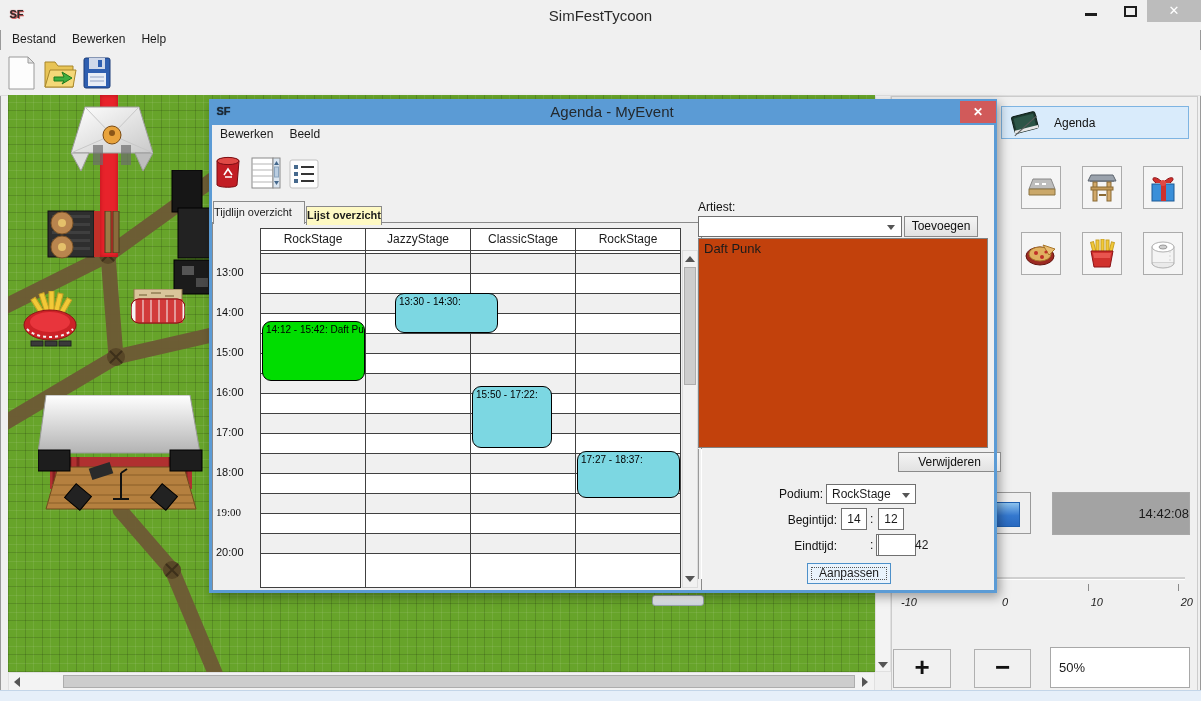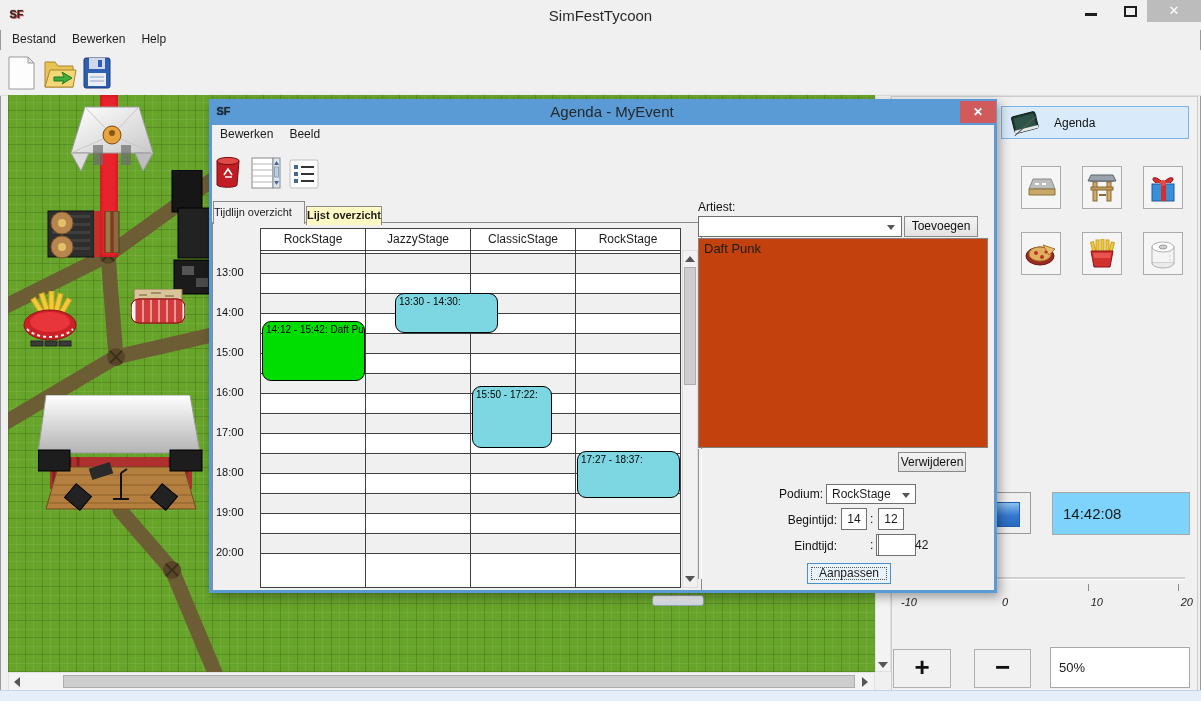--- a/index.html
+++ b/index.html
@@ -38,22 +38,22 @@
   .tri-up{border-left:5px solid transparent;border-right:5px solid transparent;border-bottom:6px solid #555;}
   .tri-down{border-left:5px solid transparent;border-right:5px solid transparent;border-top:6px solid #555;}
   .tri-left{border-top:5px solid transparent;border-bottom:5px solid transparent;border-right:6px solid #555;}
   .tri-right{border-top:5px solid transparent;border-bottom:5px solid transparent;border-left:6px solid #555;}
   
   .panel-frame{left:891px;top:96px;width:305px;height:593px;border:1px solid #cccccc;}
   .agenda-btn{left:1001px;top:106px;width:188px;height:33px;background:#d9ebfb;border:1px solid #7eb4e2;
               box-sizing:border-box;display:flex;align-items:center;}
   .item-btn{width:40px;height:43px;background:#f5f5f5;border:1px solid #ababab;box-sizing:border-box;
             display:flex;align-items:center;justify-content:center;}
-  .clockbox{left:1052px;top:492px;width:138px;height:43px;background:#7dd3fc;border:1px solid #a8a8a8;
-            box-sizing:border-box;font-size:15px;line-height:41px;padding-left:10px;}
+  .clockbox{left:1052px;top:492px;width:138px;height:43px;background:#a3a3a3;border:1px solid #a8a8a8;
+            box-sizing:border-box;font-size:13px;line-height:41px;padding-left:10px;text-align:right;}
   .play-btn{left:975px;top:492px;width:56px;height:42px;background:#efefef;border:1px solid #9a9a9a;box-sizing:border-box;}
   .play-ico{left:17px;top:9px;width:25px;height:23px;border:1px solid #1f5fae;
             background:linear-gradient(180deg,#8cc2ee,#3478cf 55%,#2a6ac0);}
   .zoom-btn{top:649px;height:39px;background:#f1f1f1;border:1px solid #b0b0b0;box-sizing:border-box;
             font-size:26px;font-weight:bold;text-align:center;line-height:34px;color:#111;}
   .zoom-field{left:1050px;top:647px;width:140px;height:41px;background:#fff;border:1px solid #a8a8a8;
               box-sizing:border-box;font-size:13px;line-height:39px;padding-left:8px;}
   .slider-track{left:897px;top:577px;width:288px;height:2px;background:#cfcfcf;border-bottom:1px solid #fff;}
   .tick{width:1px;height:7px;background:#8a8a8a;top:584px;}
   .tick-label{top:596px;width:30px;text-align:right;font-size:11px;color:#222;font-style:italic;}
@@ -427,21 +427,21 @@
           <div class="hdr-cell">ClassicStage</div>
           <div class="hdr-cell">RockStage</div>
         </div>
       <div id="grid-times">
           <div class="abs time-label" style="top: 43px;">13:00</div>
           <div class="abs time-label" style="top: 83px;">14:00</div>
           <div class="abs time-label" style="top: 123px;">15:00</div>
           <div class="abs time-label" style="top: 163px;">16:00</div>
           <div class="abs time-label" style="top: 203px;">17:00</div>
           <div class="abs time-label" style="top: 243px;">18:00</div>
-          <div class="abs time-label" style="top: 283px;">19:00</div>
+          <div class="abs time-label" style="top: 283px; font-family: Liberation Serif, serif;">19:00</div>
           <div class="abs time-label" style="top: 323px;">20:00</div>
         </div>
       <div class="abs grid-body" id="grid-body">
         <div class="abs vline" style="left:104px;"></div>
         <div class="abs vline" style="left:209px;"></div>
         <div class="abs vline" style="left:314px;"></div>
       <div class="abs evt" style="left: 1px; top: 70px; width: 103px; height: 60px; background: rgb(0, 221, 0);">14:12 - 15:42: Daft Punk</div>
           <div class="abs evt" style="left: 106px; top: 42px; width: 103px; height: 40px; background: rgb(124, 215, 226); margin-left: 28px;">13:30 - 14:30:</div>
           <div class="abs evt" style="left: 211px; top: 135.333px; width: 80px; height: 61.3333px; background: rgb(124, 215, 226);">15:50 - 17:22:</div>
           <div class="abs evt" style="left: 316px; top: 200px; width: 103px; height: 46.6667px; background: rgb(124, 215, 226);">17:27 - 18:37:</div>
@@ -456,21 +456,21 @@
     <div class="abs lbl" style="left:489px;top:101px;">Artiest:</div>
     <div class="abs combo" style="left:489px;top:117px;width:204px;height:21px;">
       <span></span>
       <div class="abs caret" style="right:6px;top:8px;"></div>
     </div>
     <div class="abs btn" style="left:695px;top:117px;width:74px;height:21px;line-height:19px;">Toevoegen</div>
     <div class="abs listbox" style="left:489px;top:139px;width:290px;height:210px;" id="artist-list">
         <div class="list-item">Daft Punk</div>
       </div>
     <div class="abs" style="left:489px;top:350px;width:2px;height:130px;border-left:1px solid #9a9a9a;border-right:1px solid #fff;"></div>
-    <div class="abs btn" style="left:689px;top:353px;width:68px;height:20px;line-height:18px;">Verwijderen</div>
+    <div class="abs btn" style="left:689px;top:353px;width:103px;height:20px;line-height:18px;">Verwijderen</div>
 
     <div class="abs lbl" style="left:546px;top:388px;width:68px;text-align:right;">Podium:</div>
     <div class="abs combo" style="left:617px;top:385px;width:90px;height:20px;line-height:18px;">
       <span>RockStage</span>
       <div class="abs caret" style="right:5px;top:8px;"></div>
     </div>
 
     <div class="abs lbl" style="left:548px;top:414px;width:80px;text-align:right;">Begintijd:</div>
     <div class="abs fld" style="left:632px;top:409px;width:26px;height:22px;">14</div>
     <div class="abs lbl" style="left:661px;top:413px;">:</div>

